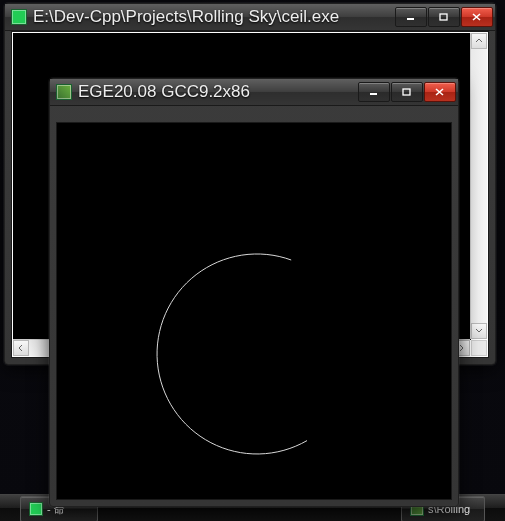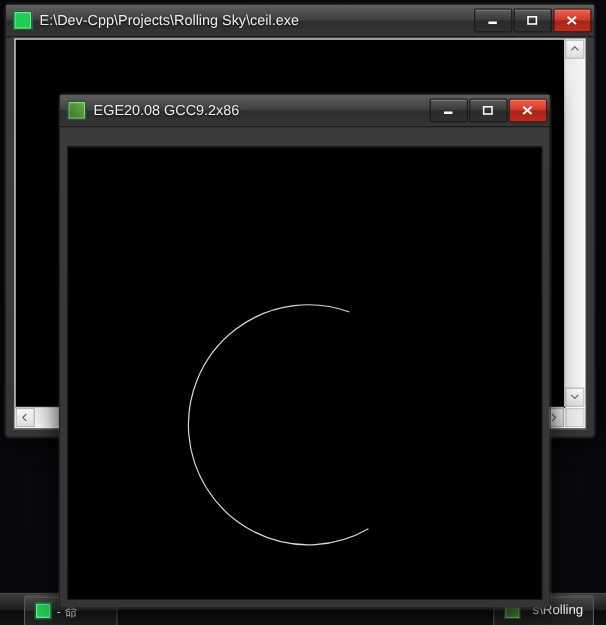--- a/index.html
+++ b/index.html
@@ -56,21 +56,21 @@
   }
   .app-icon-2 {
     background: linear-gradient(45deg,#3a7030,#6ab040);
   }
   .title-text {
     flex: 1;
     color: #eee;
     text-shadow: 0 1px 2px #000;
     white-space: nowrap;
     overflow: hidden;
-    font-size: 12px;
+    font-size: 17px;
   }
   .win-btns {
     display: flex;
     gap: 0;
   }
   .win-btn {
     width: 30px;
     height: 18px;
     background: linear-gradient(to bottom, #5a5a5a, #3a3a3a 48%, #2a2a2a 52%, #303030);
     border: 1px solid #1a1a1a;
@@ -184,21 +184,21 @@
     border-radius:2px;
     background:linear-gradient(to bottom,#4a4a4a,#2c2c2c 48%,#1b1b1b 52%,#232323);
     color:#eee;
     display:flex;align-items:center;
     font-size:11px;
     box-shadow:inset 0 1px 0 rgba(255,255,255,0.15);
     overflow:hidden;white-space:nowrap;
   }
   .task-item .app-icon{width:12px;height:12px;margin-right:4px;}
   .task-left{margin-left:20px;width:60px;}
-  .task-right{margin-left:auto;margin-right:10px;width:66px;justify-content:space-between;}
+  .task-right{margin-left:auto;margin-right:20px;width:66px;}
 </style>
 </head>
 <body>
 
 <div class="desktop-bg"></div>
 
 <div class="win win-back">
   <div class="titlebar">
     <div class="app-icon"></div>
     <div class="title-text">E:\Dev-Cpp\Projects\Rolling Sky\ceil.exe</div>

